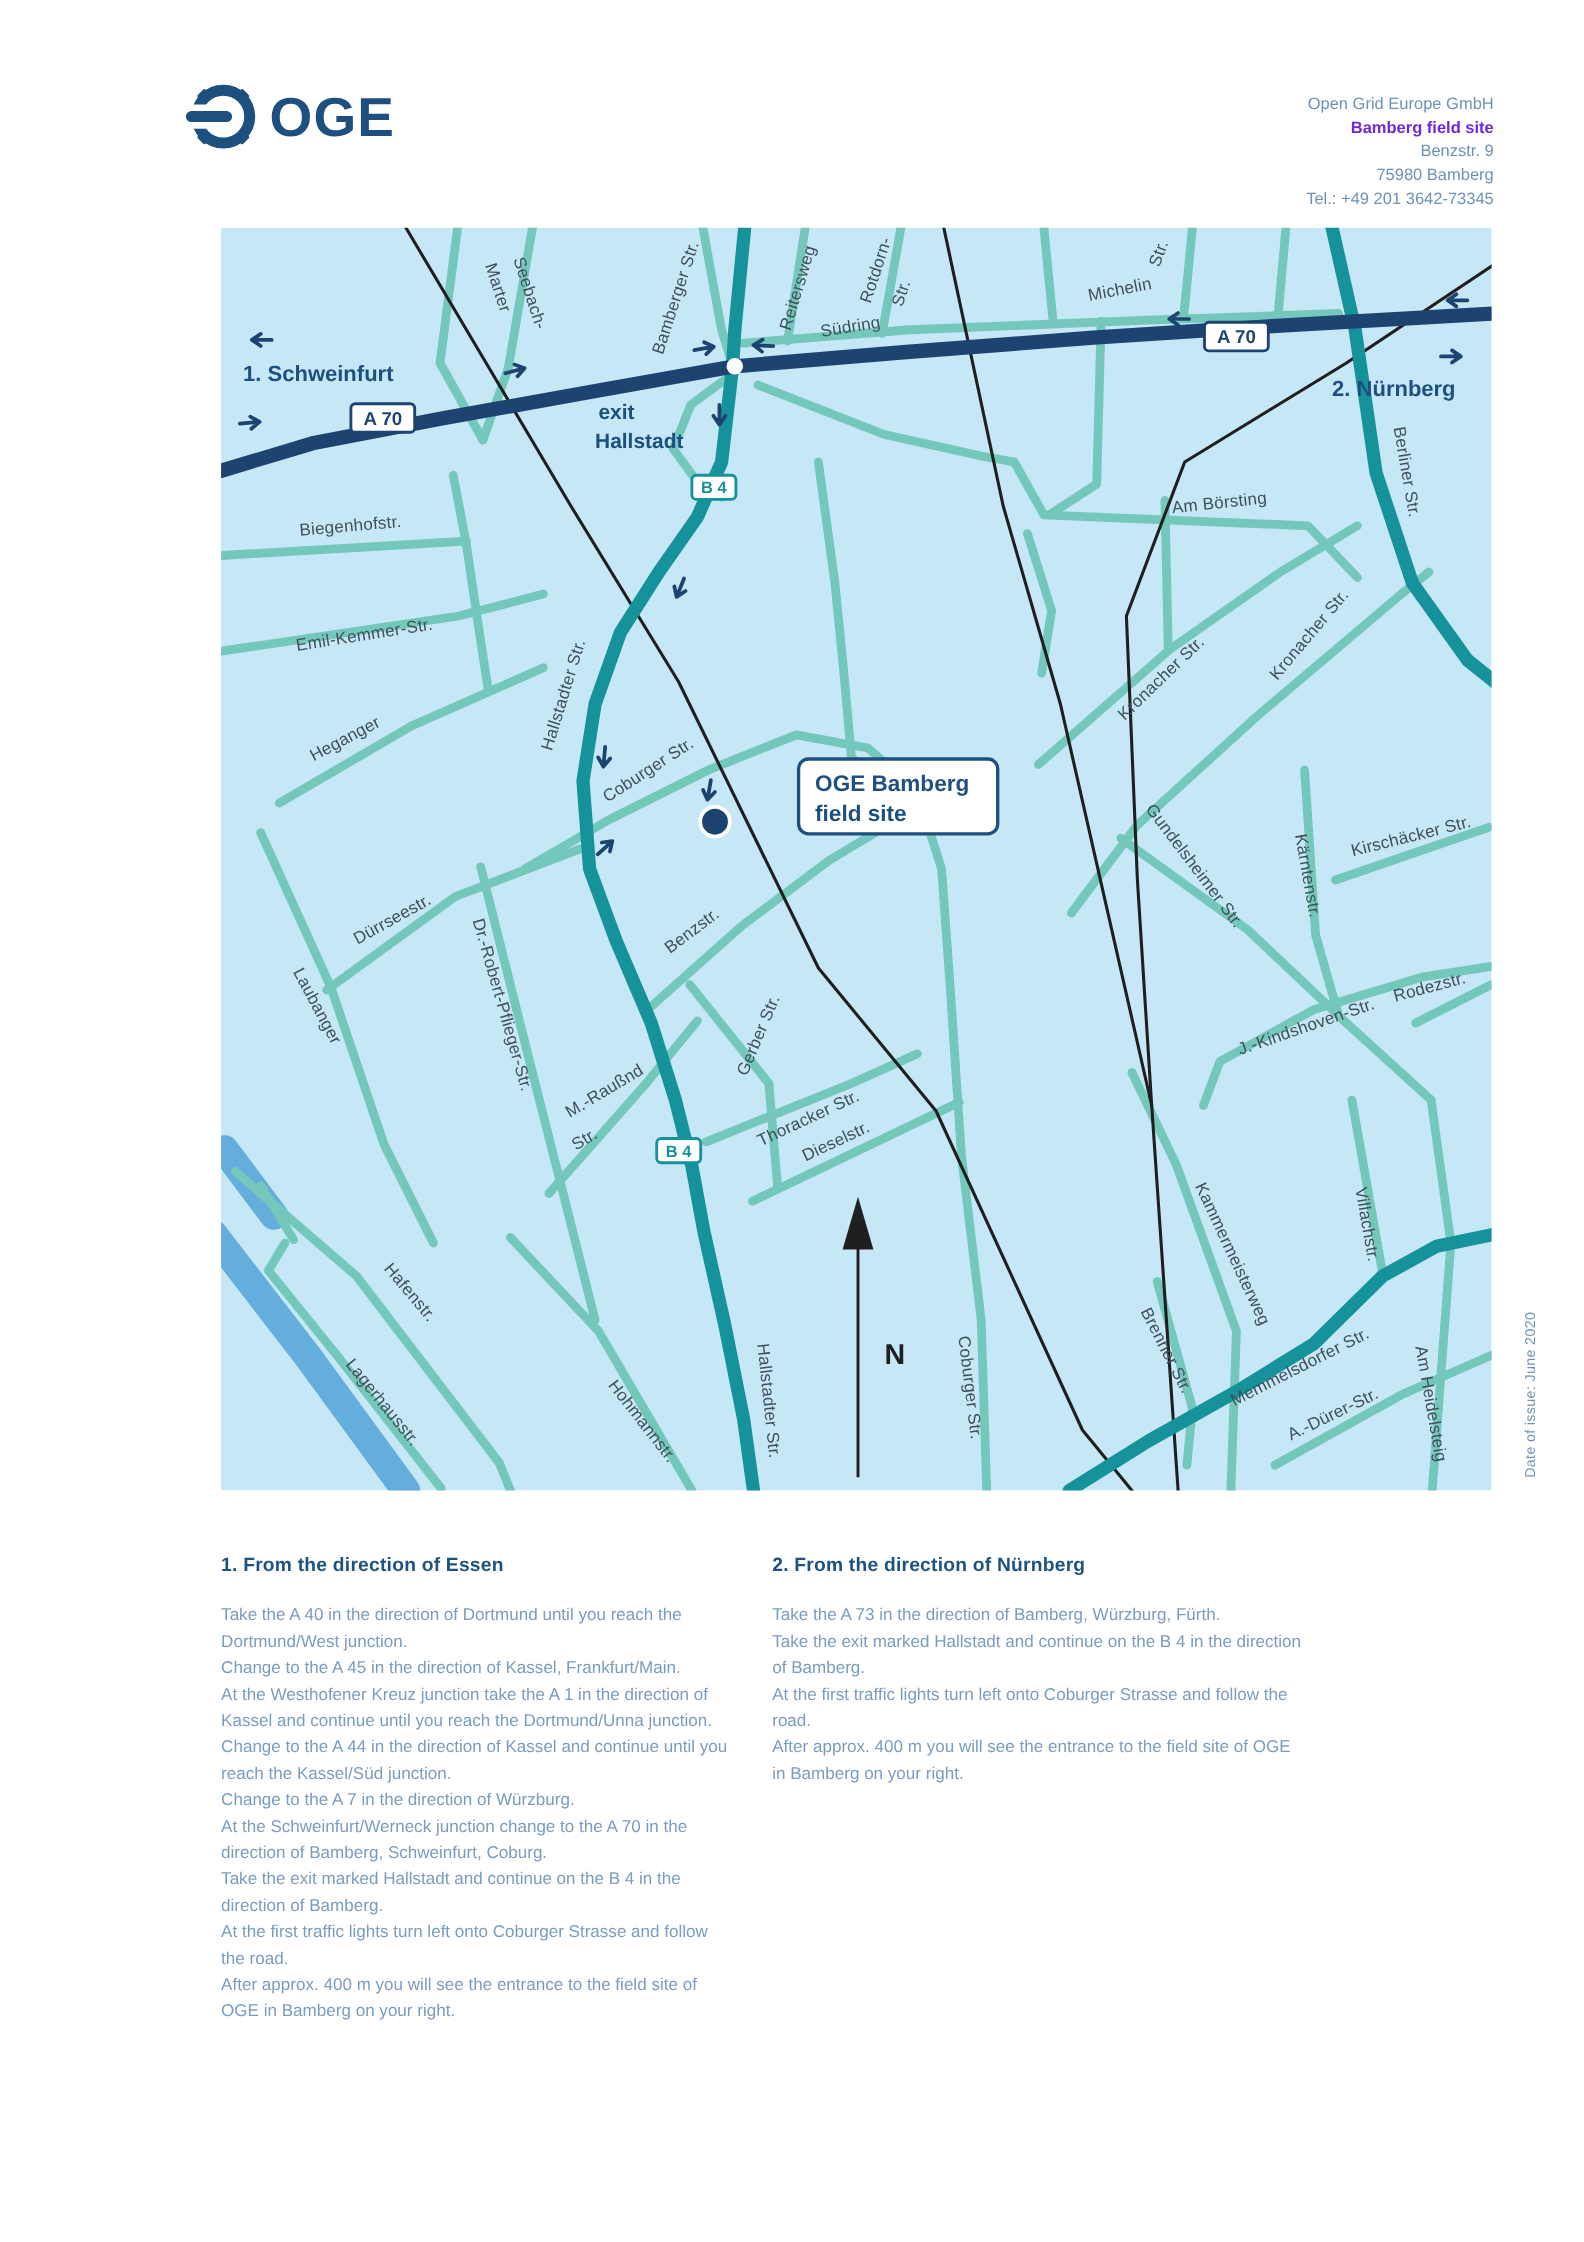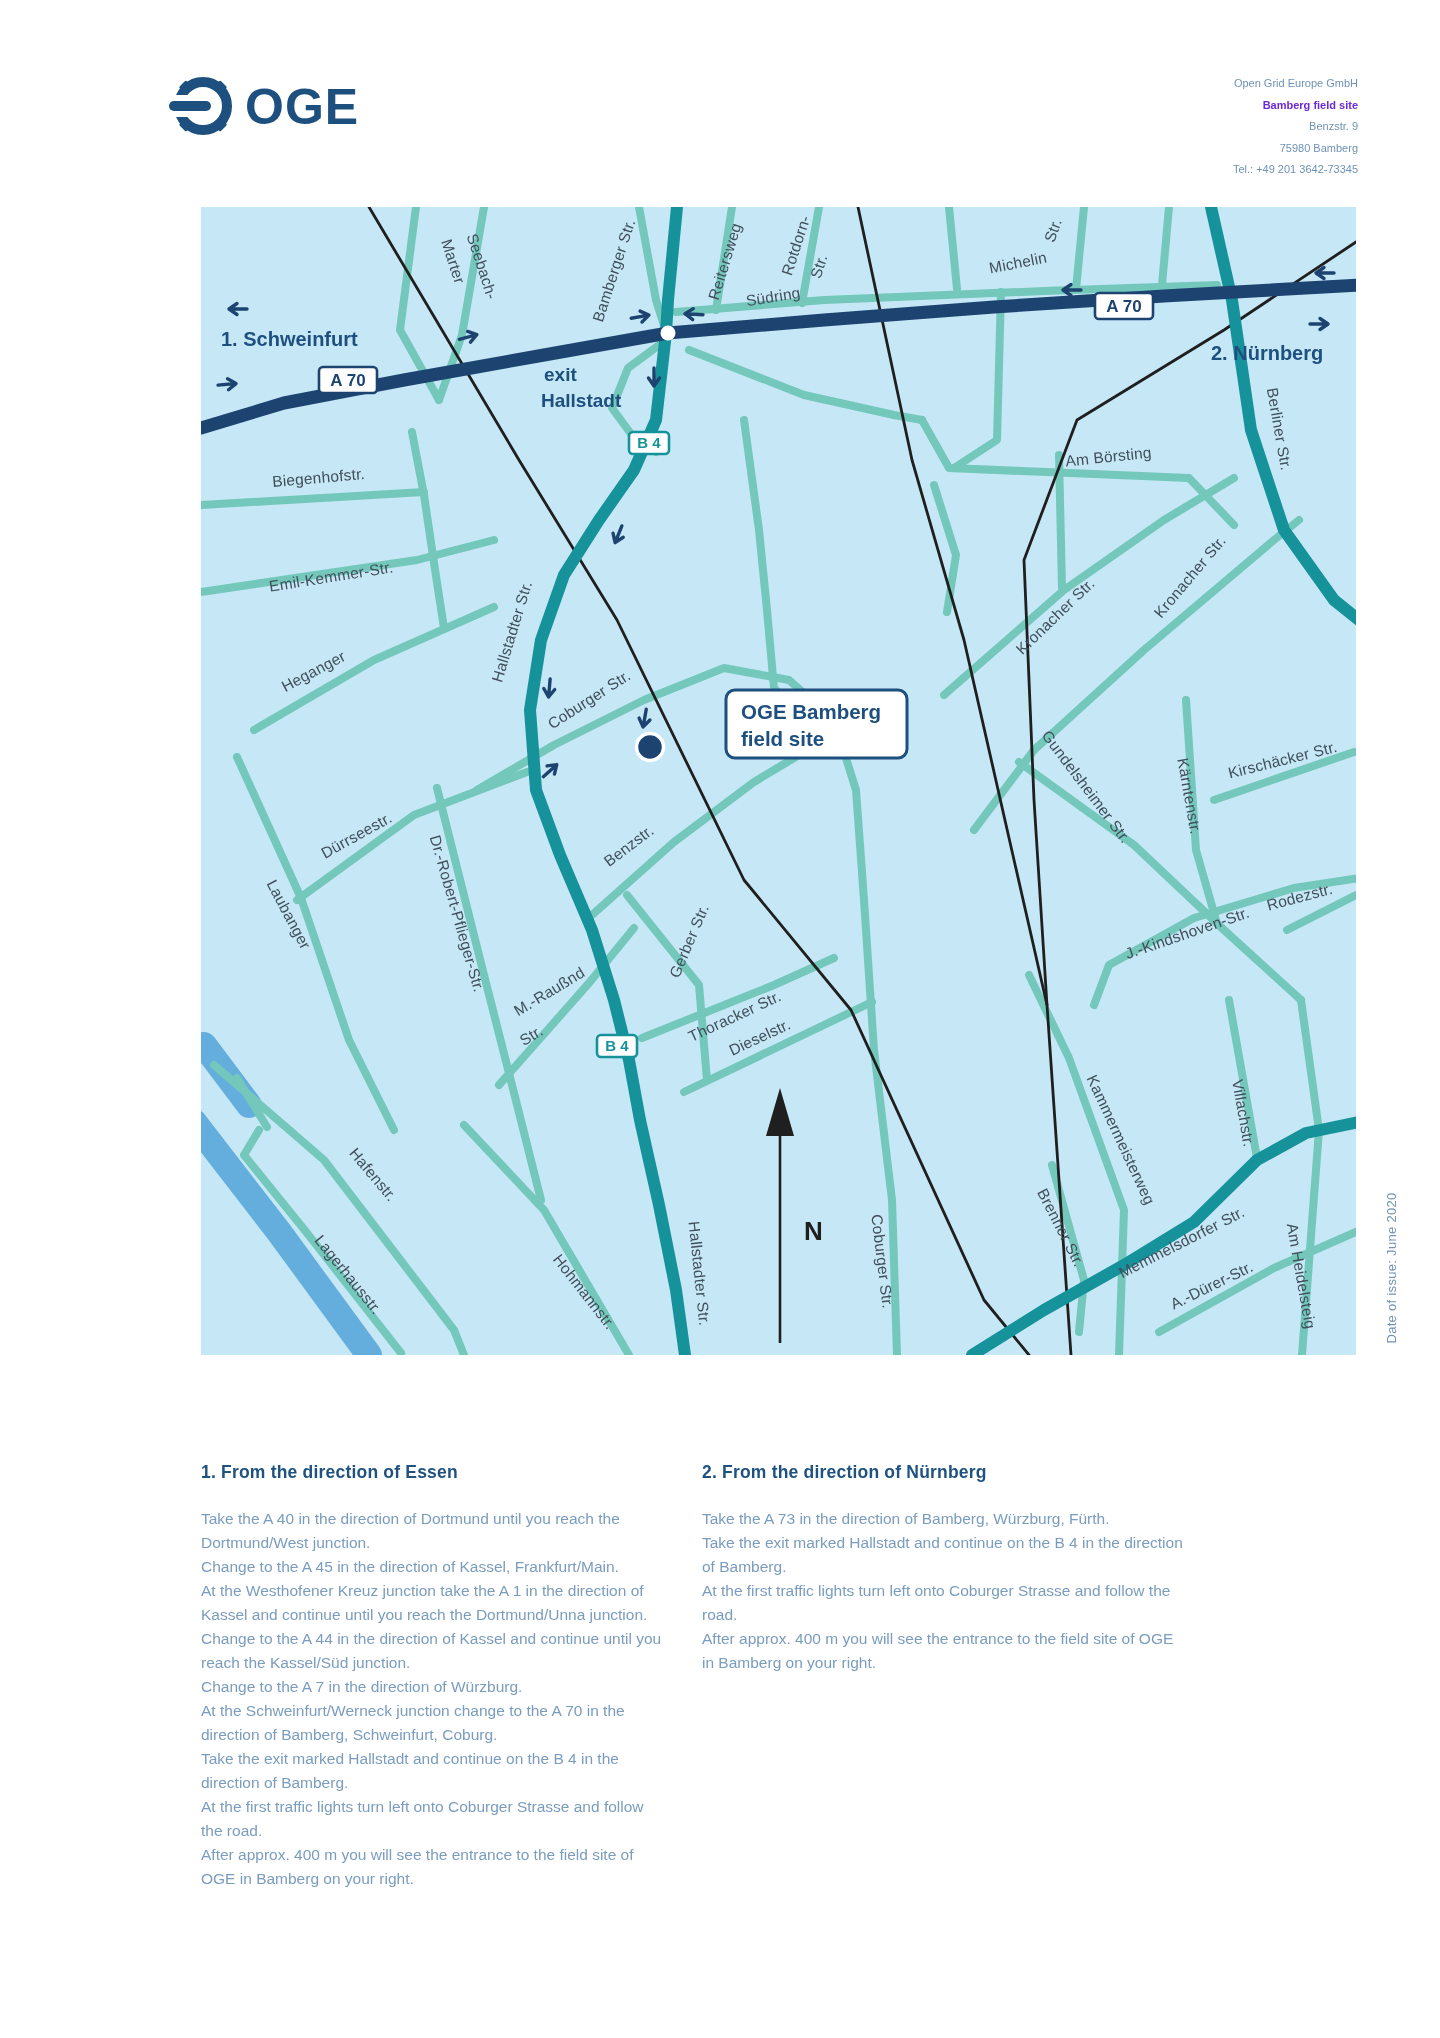--- a/index.html
+++ b/index.html
@@ -1,28 +1,28 @@
 <!DOCTYPE html>
 <html><head>
 <meta charset="utf-8">
 <style>
   html,body{margin:0;padding:0;background:#ffffff;}
   body{font-family:"Liberation Sans", sans-serif;}
   .page{position:relative;width:1440px;height:2038px;background:#fff;overflow:hidden;margin-left:44px;}
   
   .logo{position:absolute;left:121px;top:68px;display:flex;align-items:center;}
-  .address{position:absolute;top:73px;right:126px;text-align:right;font-size:11px;line-height:21.5px;color:#6e92b6;}
+  .address{position:absolute;top:84px;right:126px;text-align:right;font-size:15px;line-height:21.5px;color:#6e92b6;}
   .address .bold{font-weight:700;color:#6d28d9;}
   
   .map-wrap{position:absolute;left:157px;top:207px;width:1155px;height:1148px;}
   svg{display:block;font-family:"Liberation Sans", sans-serif;}
   
   .date-note{position:absolute;left:1347px;top:1268px;transform:translate(-50%,-50%) rotate(-90deg);white-space:nowrap;font-size:13px;color:#7294b8;letter-spacing:.3px;}
   
-  .directions .col{position:absolute;top:1462px;}
+  .directions .col{position:absolute;top:1412px;}
   .col h2{margin:0 0 24px 0;font-size:17.5px;font-weight:700;color:#1e5280;letter-spacing:.2px;}
   .col p{margin:0;font-size:15.5px;line-height:24px;color:#7a9cbe;}
   #col-essen{left:157px;width:468px;}
   #col-nuernberg{left:658px;width:486px;}
 </style>
 </head>
 <body>
 
 <div class="page">
 

